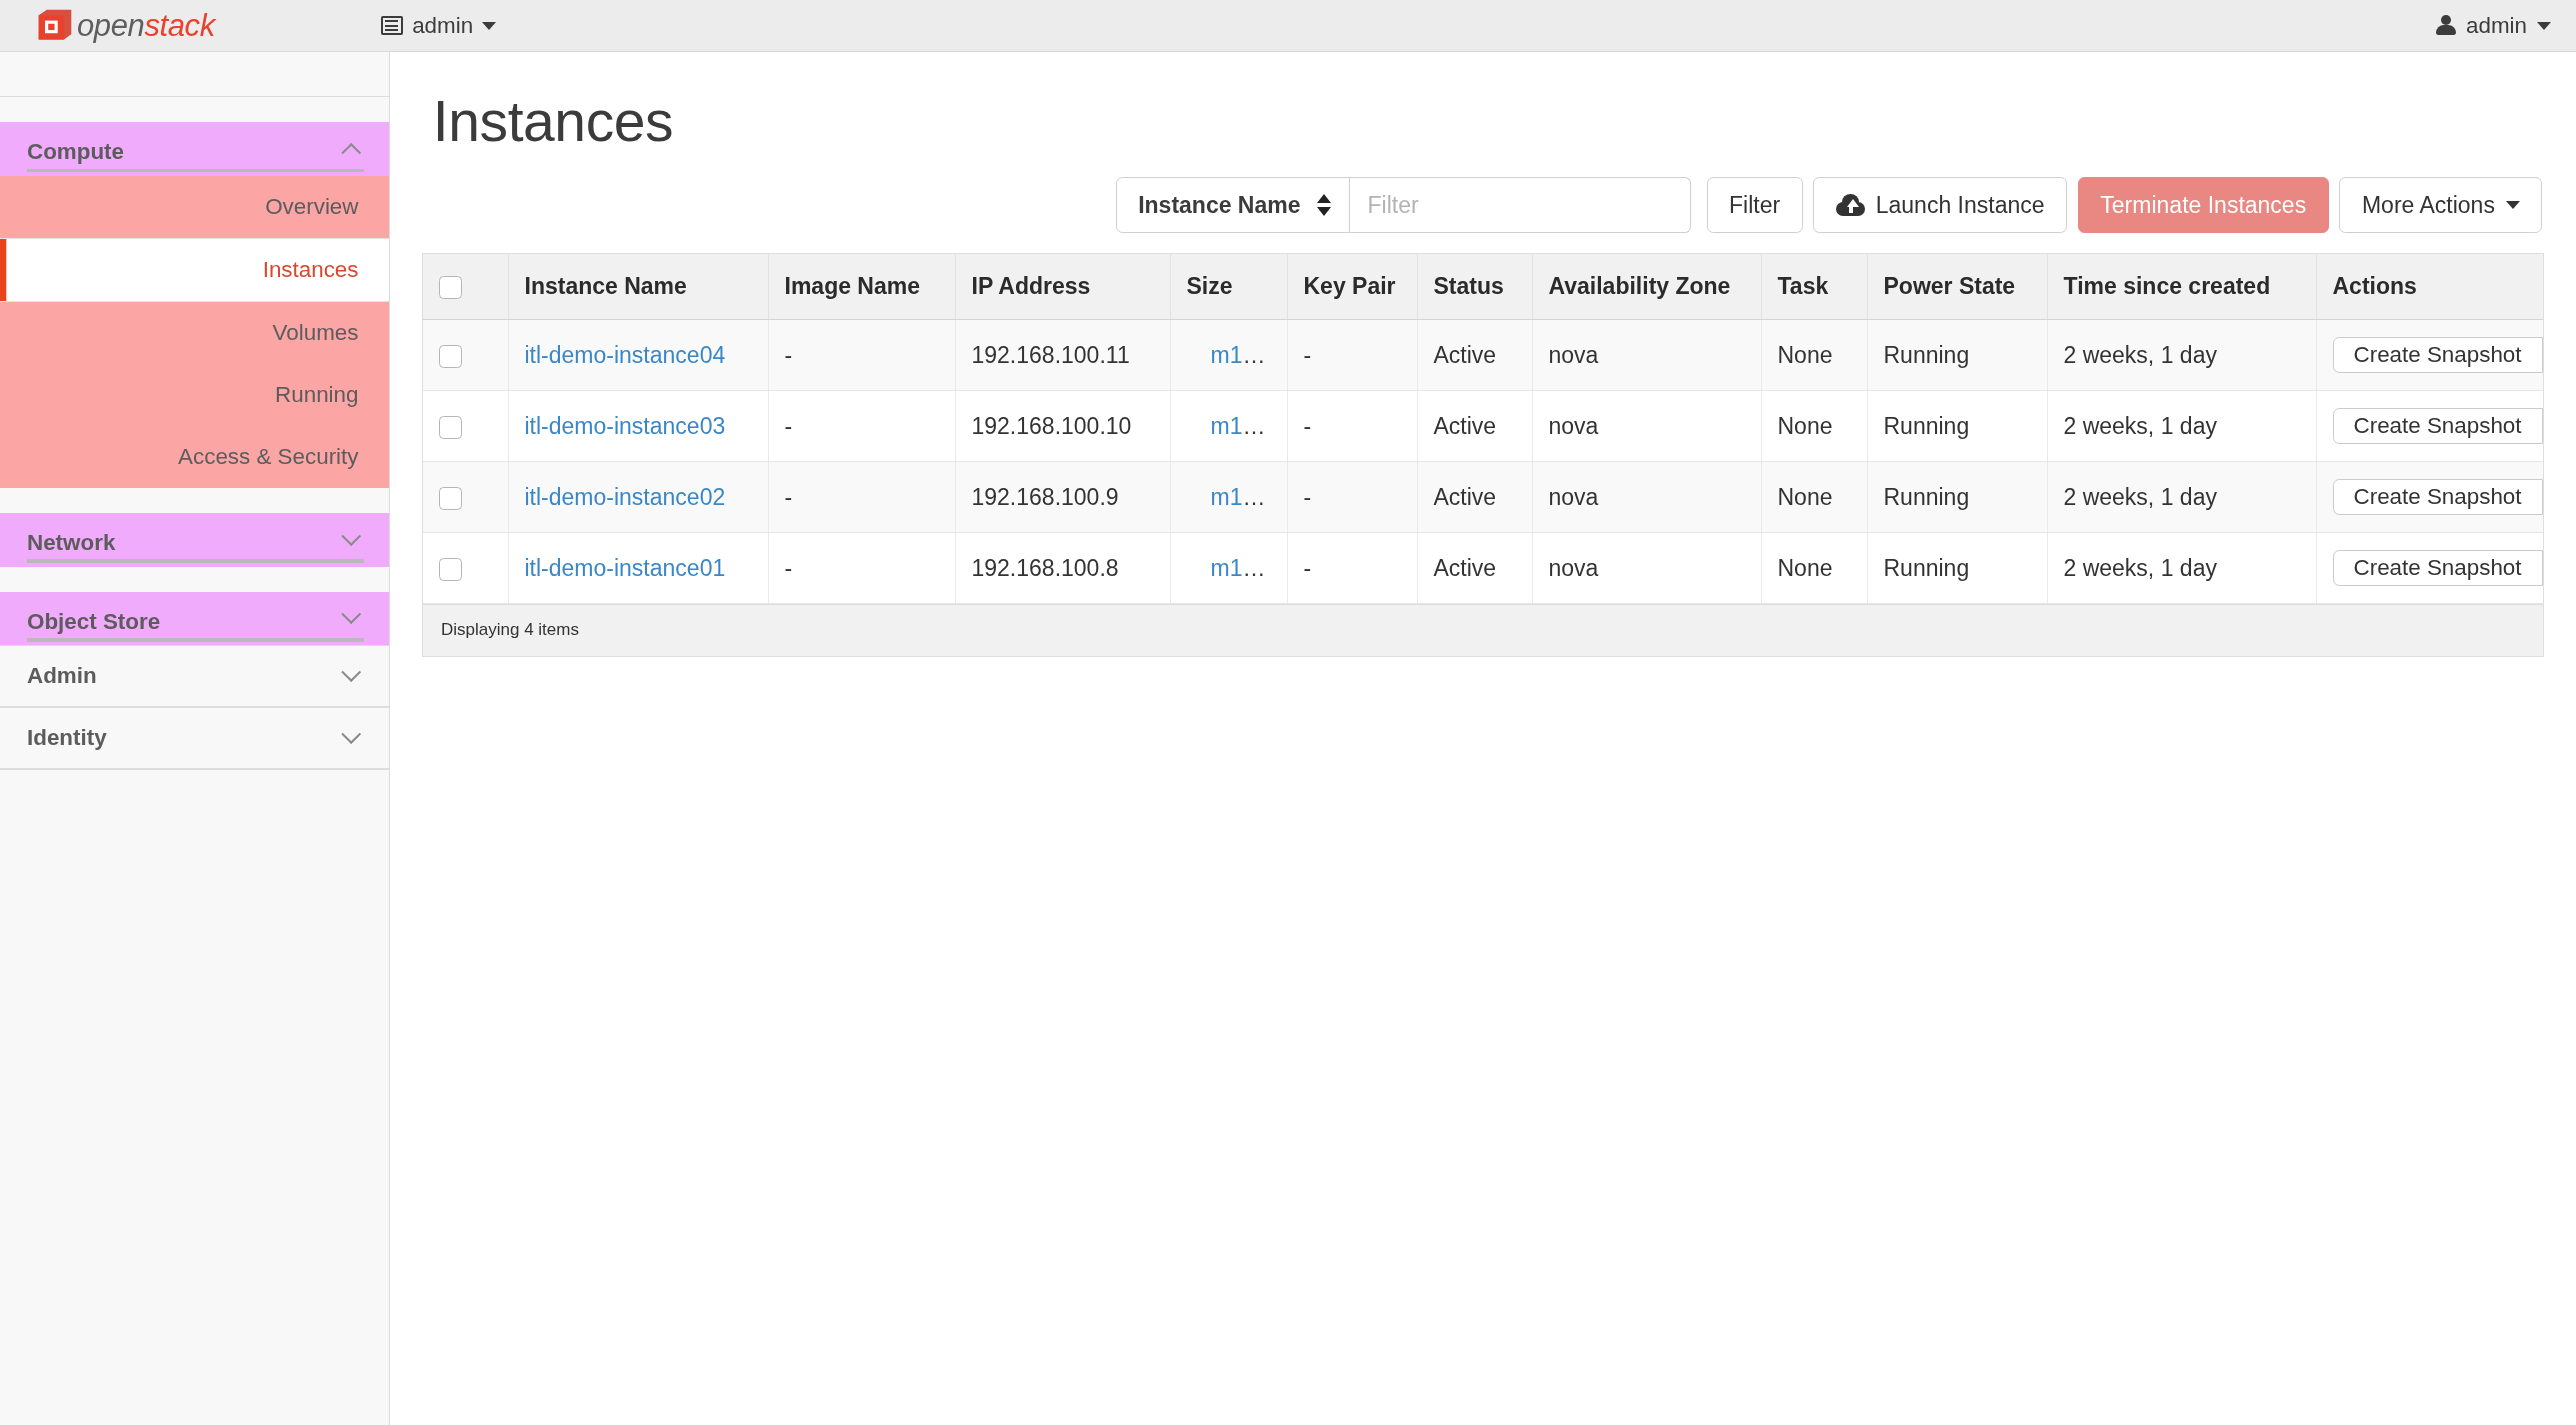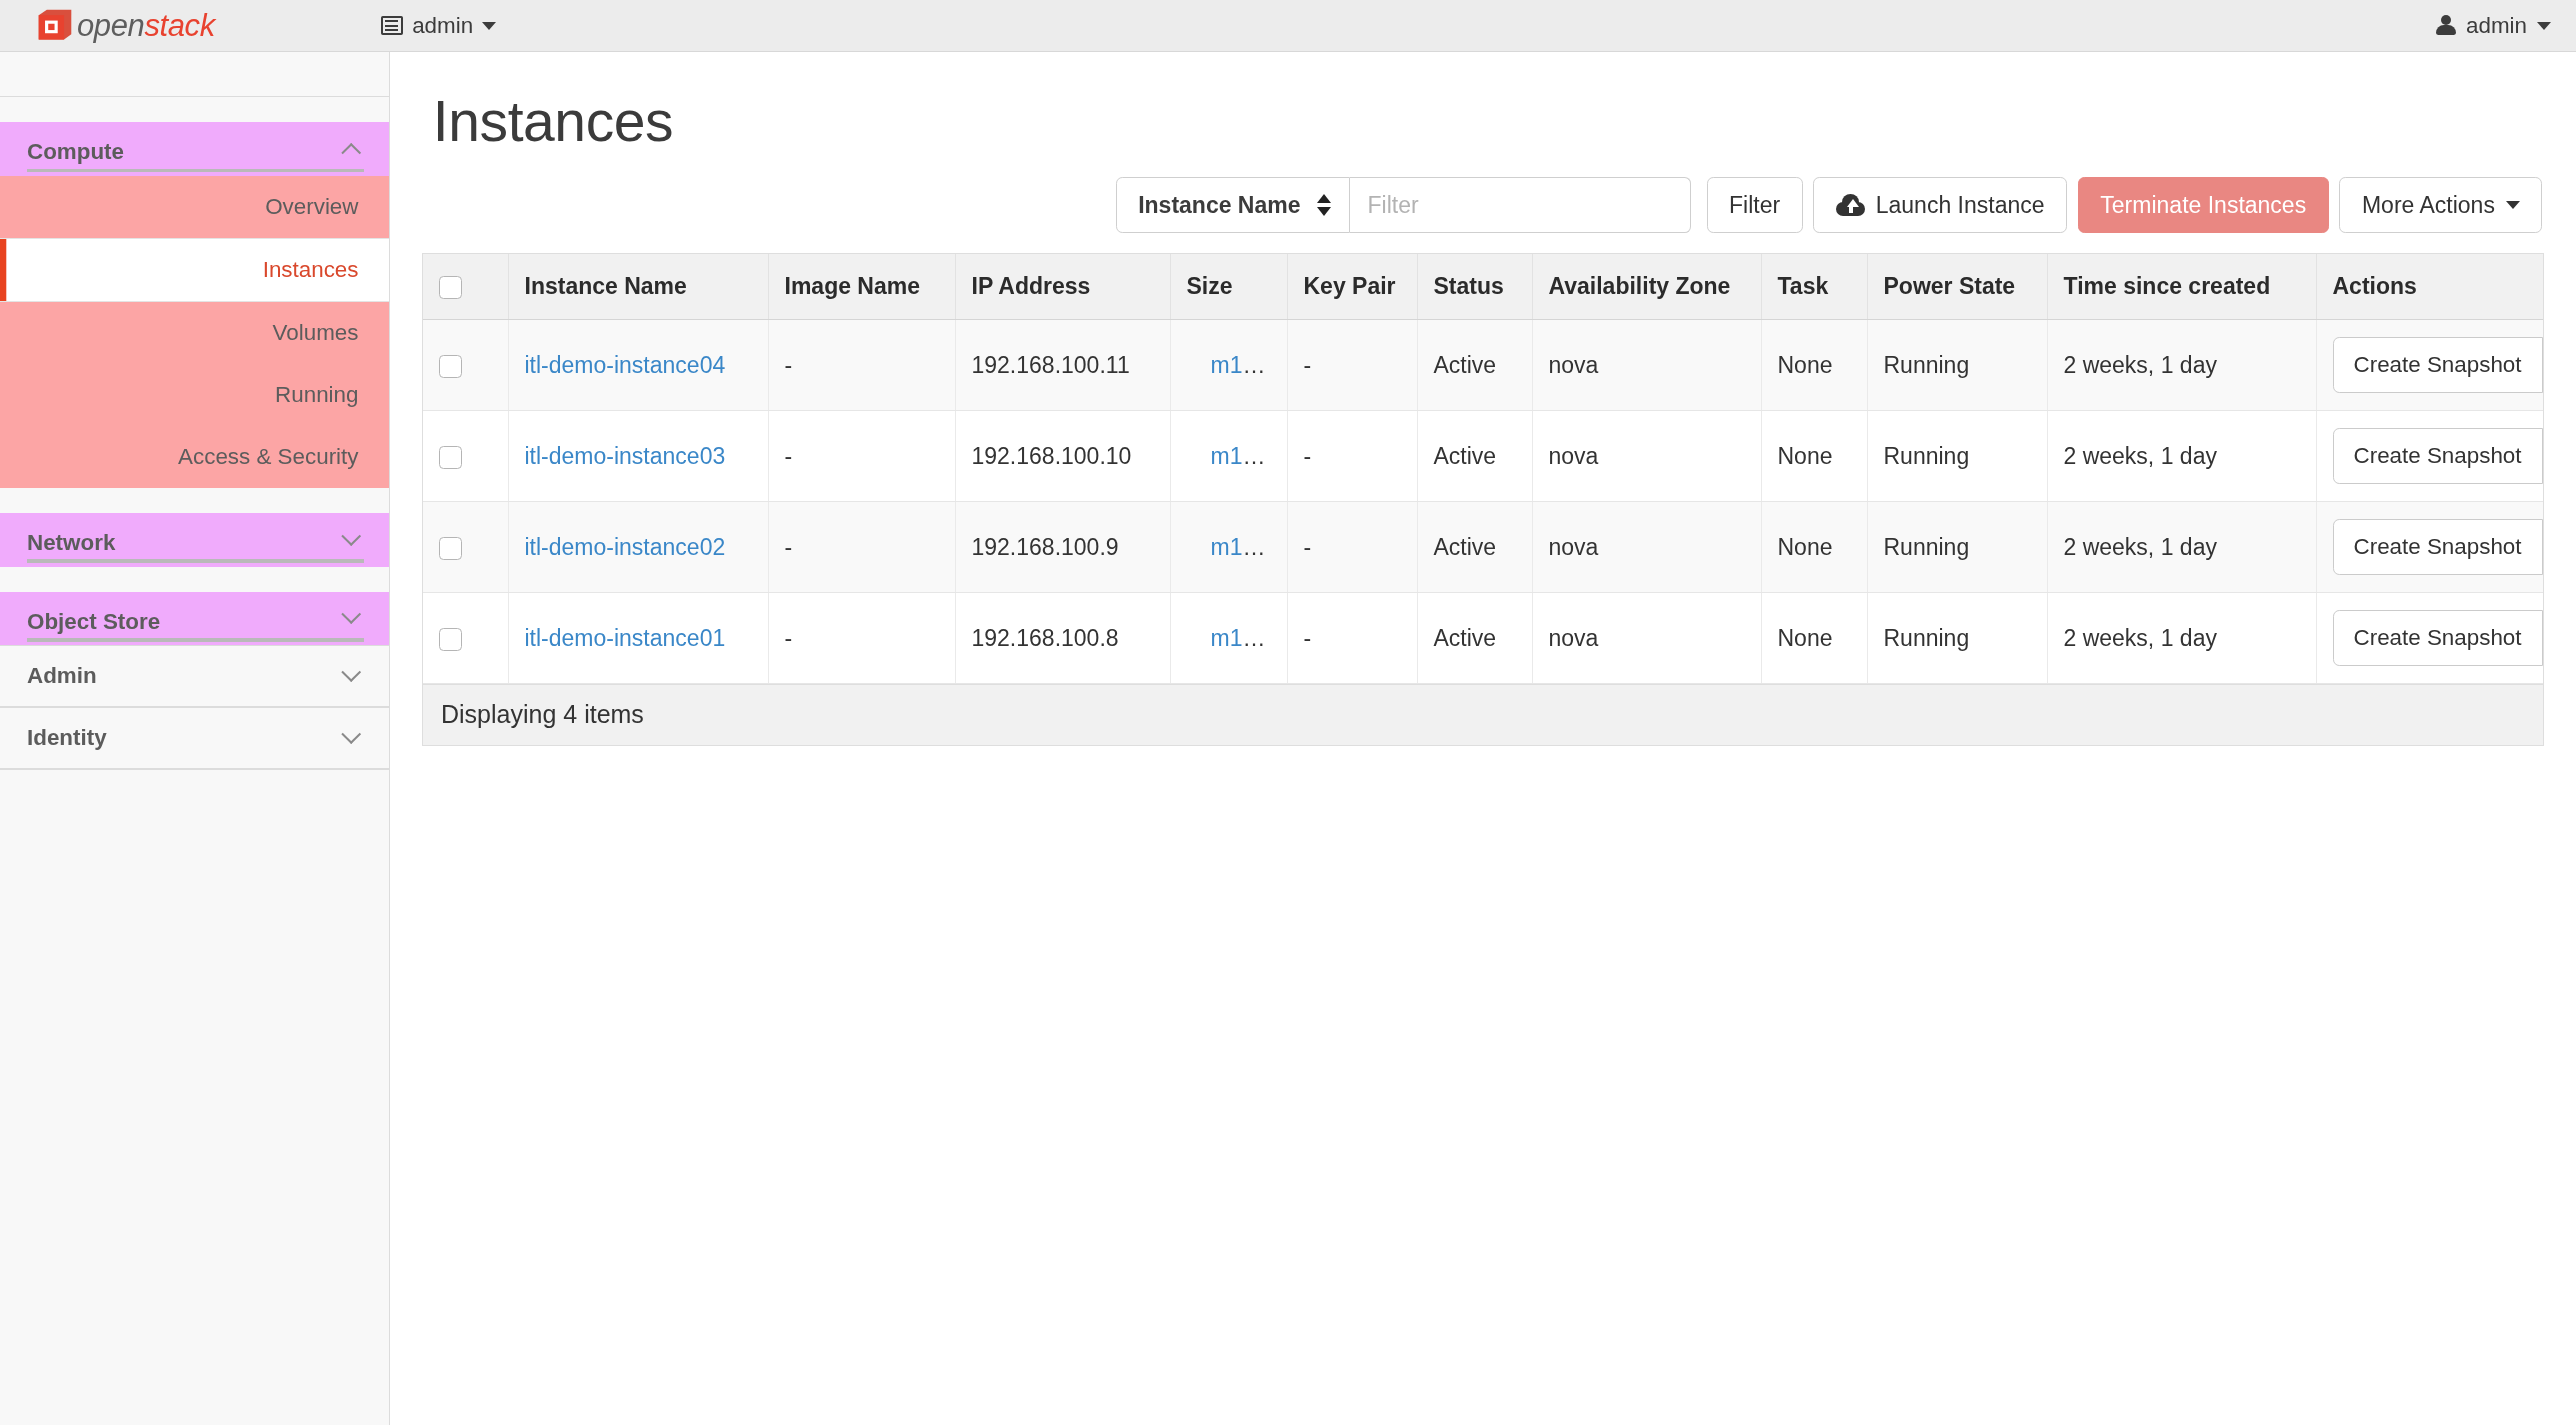--- a/index.html
+++ b/index.html
@@ -269,35 +269,35 @@
     background: #fff;
     display: inline-block;
     cursor: pointer;
     vertical-align: middle;
   }
   a.rowlink { color: #3a87c8; text-decoration: none; cursor: pointer; }
   a.flavorlink { color: #3a87c8; text-decoration: none; cursor: pointer; margin-left: 24px; }
 
   .split-btn { display: inline-flex; }
   .split-main {
-    height: 56px;
+    height: 36px;
     display: inline-flex; align-items: center;
     padding: 0 20px;
     border: 0.9px solid #cbcbcb;
     border-radius: 6.3px 0 0 6.3px;
     background: #fff;
     font-size: 22.4px; color: #333;
     cursor: pointer; white-space: nowrap; text-align: right;
   }
 
   .table-footer {
     background: #f1f1f1;
     border-top: 0.9px solid #dedede;
     padding: 15.3px 18px;
-    font-size: 25px;
+    font-size: 17px;
     color: #333;
   }
 
   
   col.c-cbx { width: 85px; }
   col.c-name { width: 260px; }
   col.c-image { width: 187px; }
   col.c-ip { width: 215px; }
   col.c-size { width: 117px; }
   col.c-key { width: 130px; }

